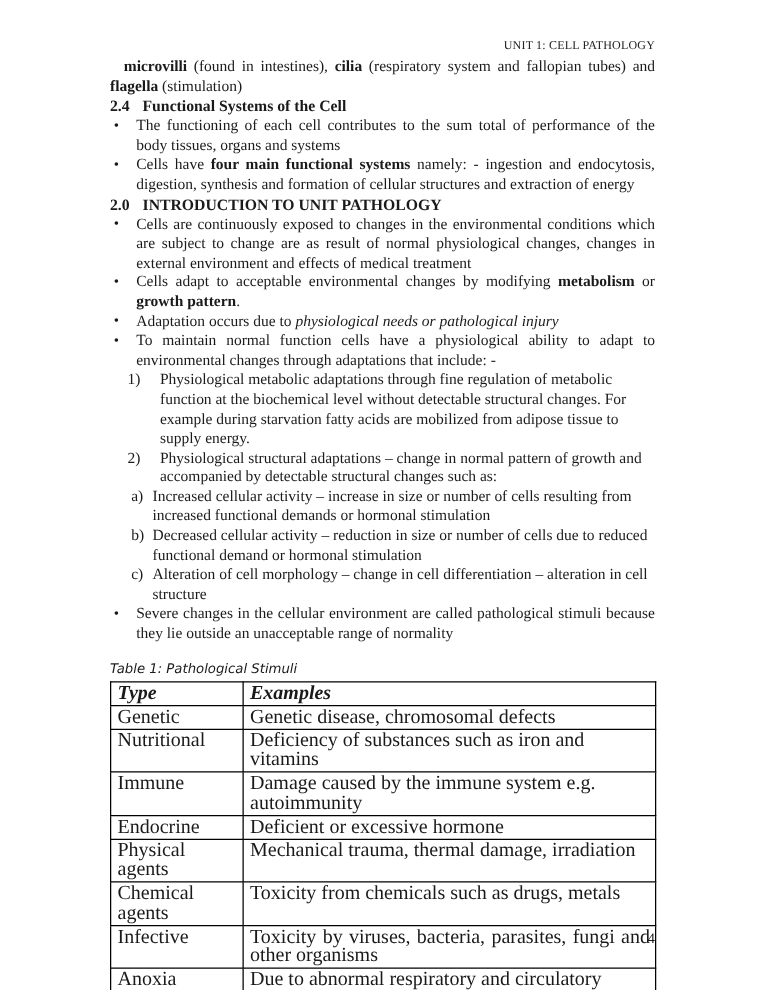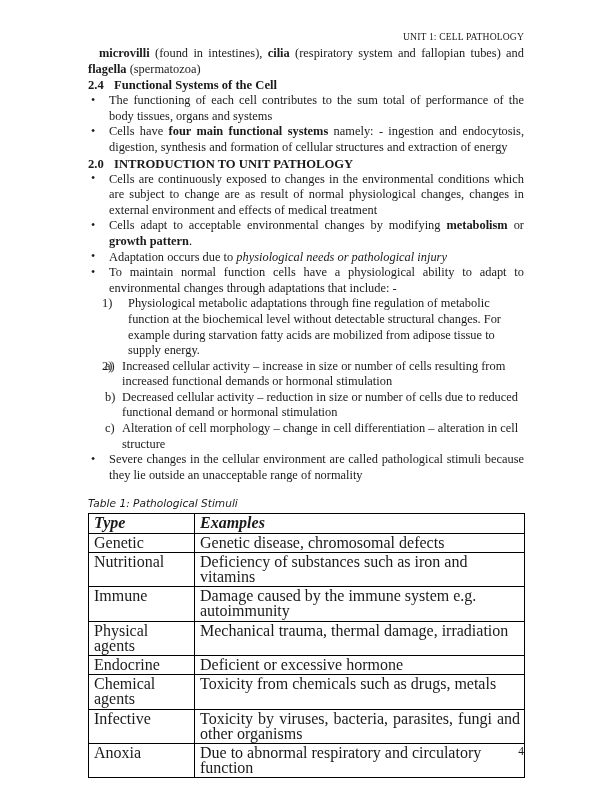--- a/index.html
+++ b/index.html
@@ -182,21 +182,21 @@
 </head>
 <body>
 
 <div class="page">
 
   <div class="running-header">UNIT 1: CELL PATHOLOGY</div>
 
   <div class="content">
 
     <p class="body-para">
-      <b>microvilli</b><span> (found in intestines), </span><b>cilia</b><span> (respiratory system and fallopian tubes) and </span><b>flagella</b><span> (spermatozoa)</span>
+      <b>microvilli</b><span> (found in intestines), </span><b>cilia</b><span> (respiratory system and fallopian tubes) and </span><b>flagella</b><span> (stimulation)</span>
     </p>
 
     <h2 class="section-heading sp-before-13">
       <span class="num">2.4</span><span>Functional Systems of the Cell</span>
     </h2>
 
     <ul class="bullets sp-after-13">
       <li>
         <span class="bullet-mark">•</span>
         <span class="li-text">The functioning of each cell contributes to the sum total of performance of the body tissues, organs and systems</span>
@@ -230,20 +230,21 @@
       </li>
     </ul>
 
     <ol class="num-list">
       <li>
         <span class="marker">1)</span>
         <span>Physiological metabolic adaptations through fine regulation of metabolic function at the biochemical level without detectable structural changes. For example during starvation fatty acids are mobilized from adipose tissue to supply energy.</span>
       </li>
       <li>
         <span class="marker">2)</span>
+        <span>Physiological structural adaptations – change in normal pattern of growth and accompanied by detectable structural changes such as:</span>
       </li>
     </ol>
 
     <ol class="alpha-list">
       <li>
         <span class="marker">a)</span>
         <span>Increased cellular activity – increase in size or number of cells resulting from increased functional demands or hormonal stimulation</span>
       </li>
       <li>
         <span class="marker">b)</span>
@@ -282,28 +283,28 @@
         </tr>
         <tr>
           <td>Nutritional</td>
           <td>Deficiency of substances such as iron and vitamins</td>
         </tr>
         <tr>
           <td>Immune</td>
           <td>Damage caused by the immune system e.g. autoimmunity</td>
         </tr>
         <tr>
+          <td>Endocrine</td>
+          <td>Deficient or excessive hormone</td>
+        </tr>
+        <tr>
           <td>Physical agents</td>
           <td>Mechanical trauma, thermal damage, irradiation</td>
         </tr>
         <tr>
-          <td>Endocrine</td>
-          <td>Deficient or excessive hormone</td>
-        </tr>
-        <tr>
           <td>Chemical agents</td>
           <td>Toxicity from chemicals such as drugs, metals</td>
         </tr>
         <tr>
           <td>Infective</td>
           <td class="examples-justify">Toxicity by viruses, bacteria, parasites, fungi and other organisms</td>
         </tr>
         <tr>
           <td>Anoxia</td>
           <td>Due to abnormal respiratory and circulatory function</td>

